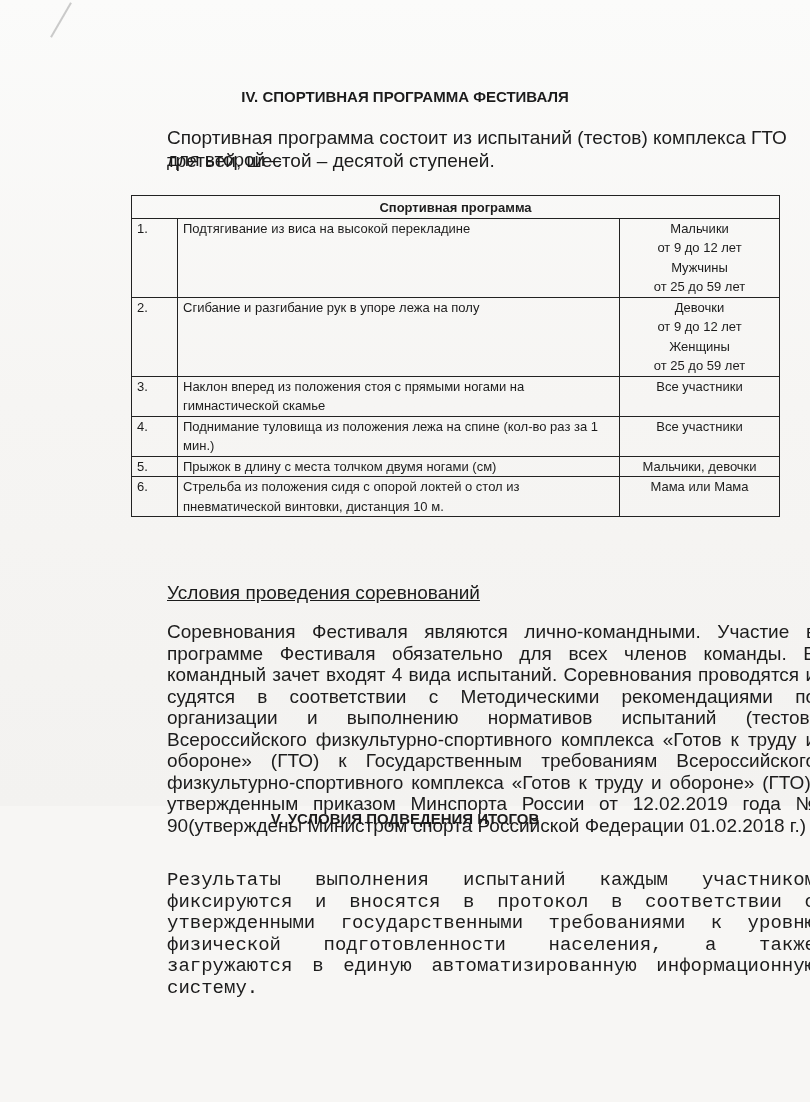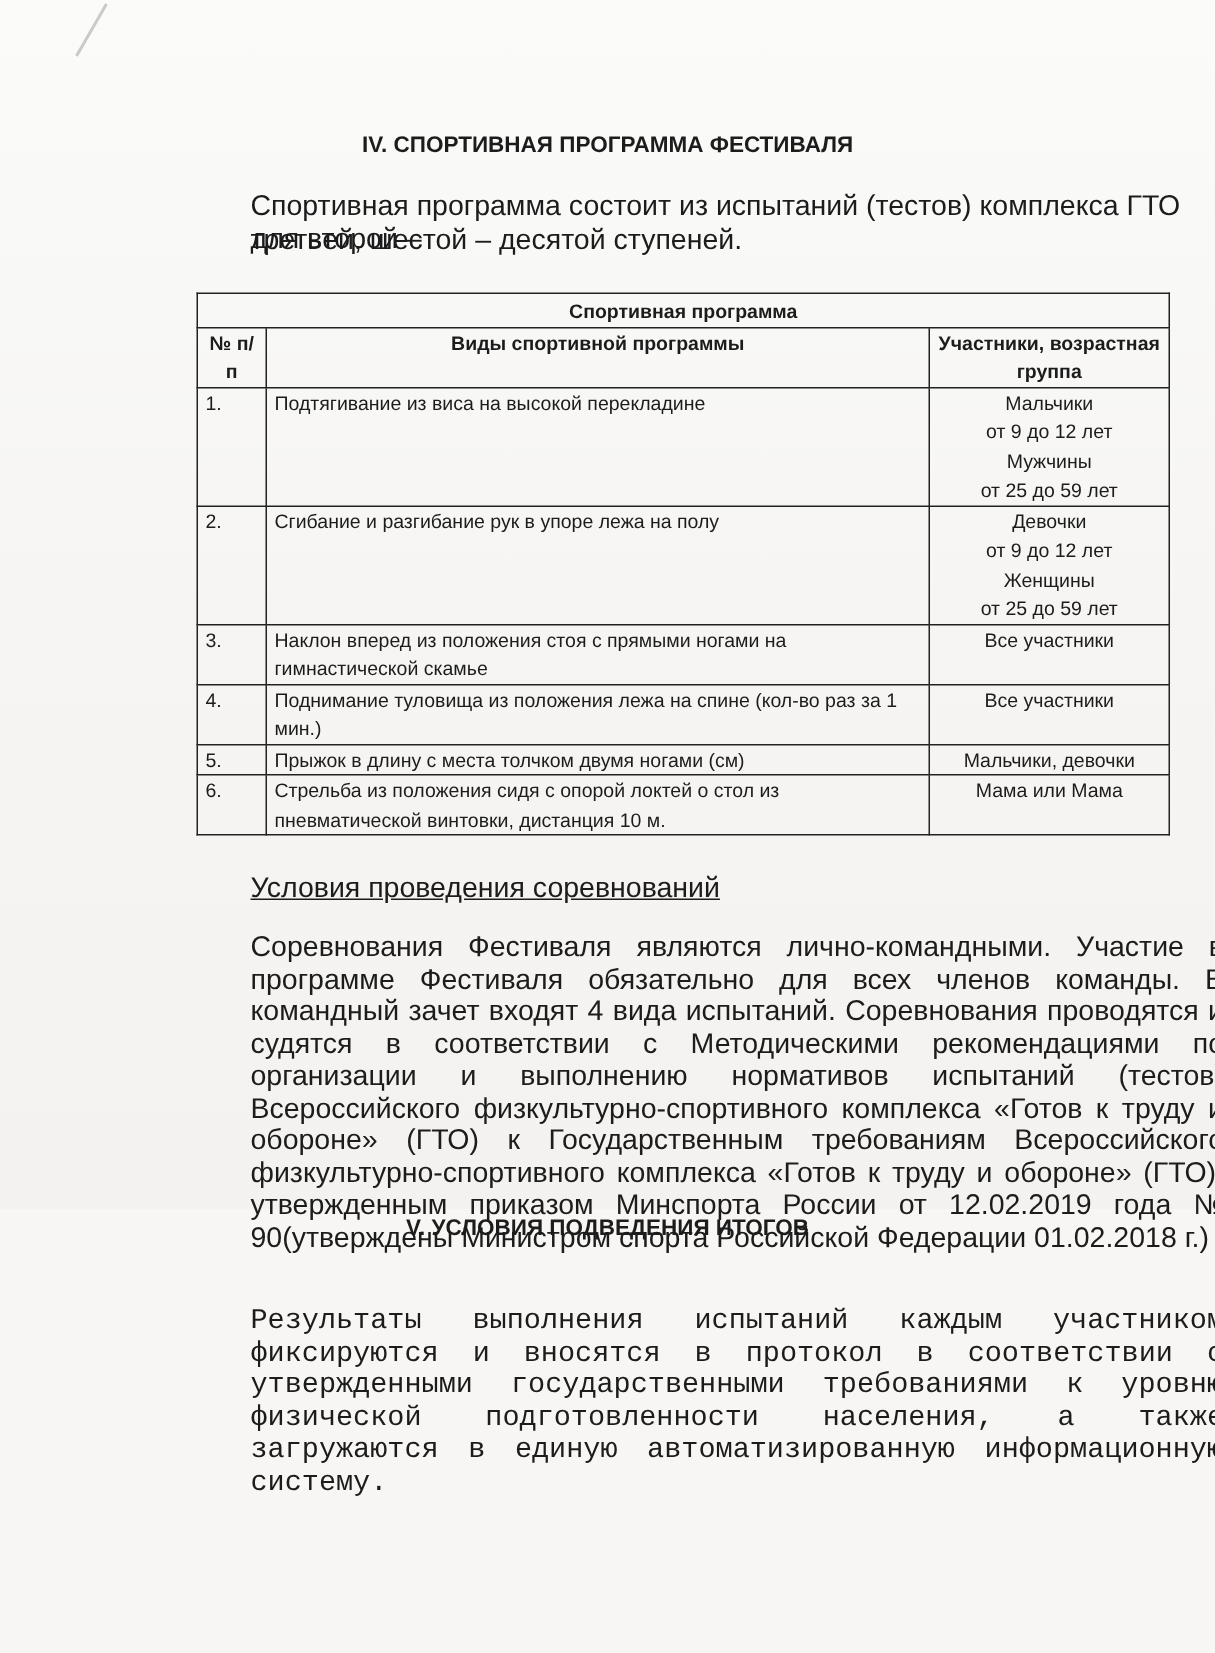--- a/index.html
+++ b/index.html
@@ -26,25 +26,20 @@
 
   <div class="h" style="top:88px;">IV. СПОРТИВНАЯ ПРОГРАММА ФЕСТИВАЛЯ</div>
 
   <div class="p" style="left:131px;top:127px;">Спортивная программа состоит из испытаний (тестов) комплекса ГТО для второй –</div>
   <div class="p" style="left:131px;top:150px;">третьей, шестой – десятой ступеней.</div>
 
   <table>
     <tbody>
         <tr>
       <th colspan="3" style="padding-top:2px;">Спортивная программа</th>
-    </tr>
-    <tr>
-      <th class="cn" style="height:39px;">№ п/п</th>
-      <th>Виды спортивной программы</th>
-      <th class="cp">Участники, возрастная группа</th>
     </tr>
     </tbody>
       <tbody id="rows">
         <tr>
           <td class="cn">1.</td>
           <td>Подтягивание из виса на высокой перекладине</td>
           <td class="cp">
             <div>Мальчики</div>
             <div>от 9 до 12 лет</div>
             <div>Мужчины</div>

